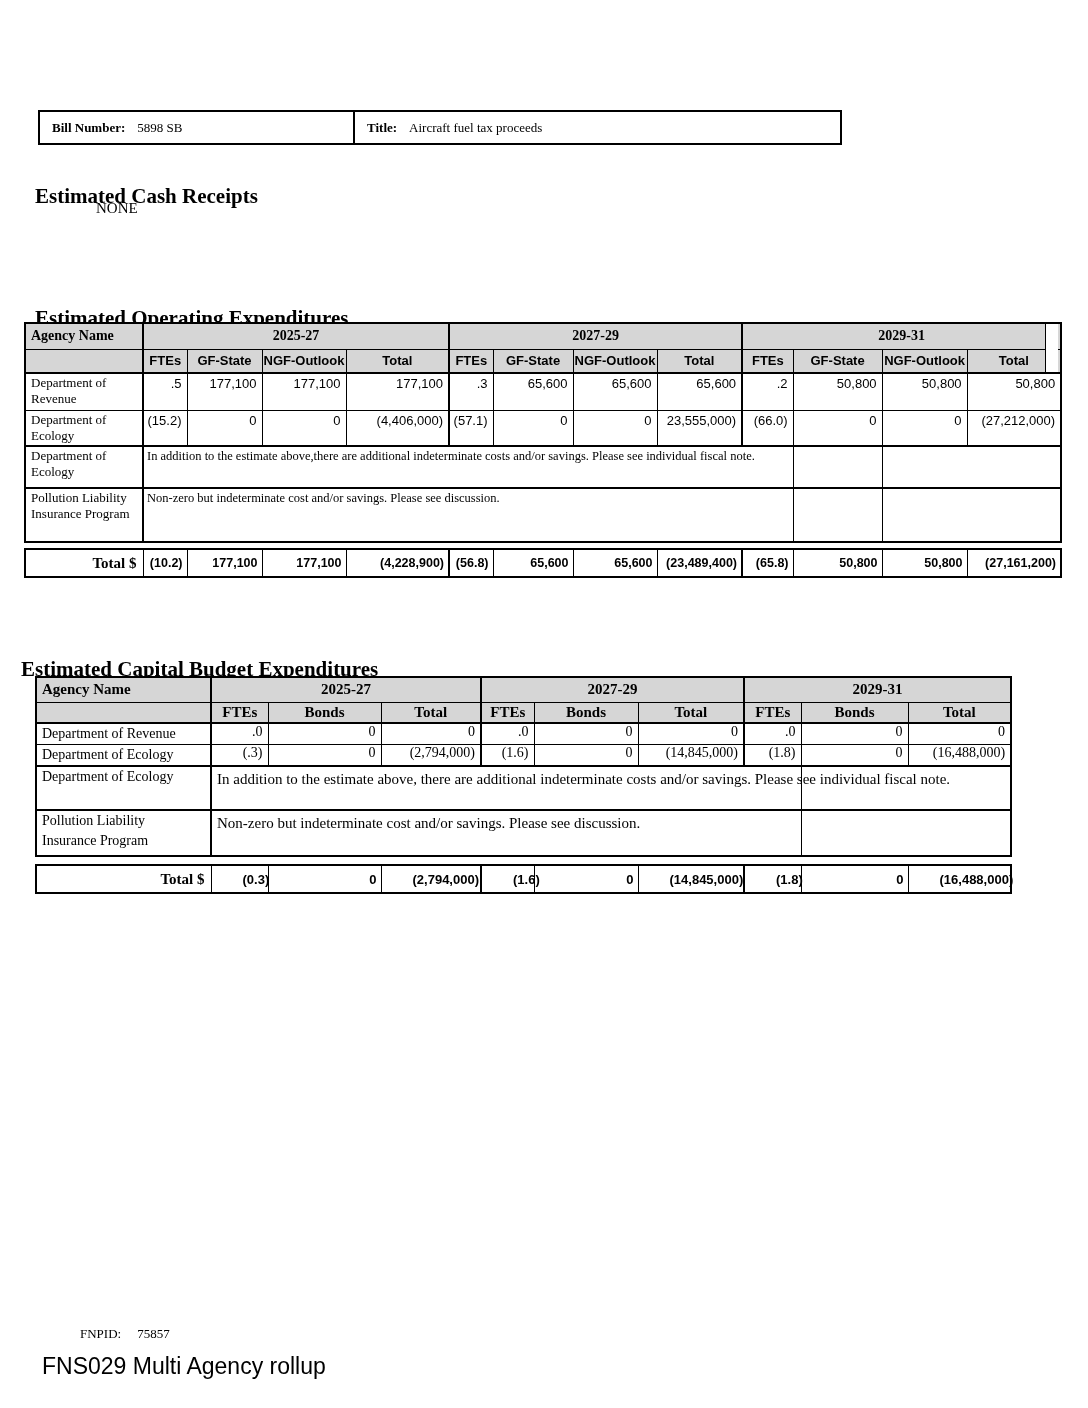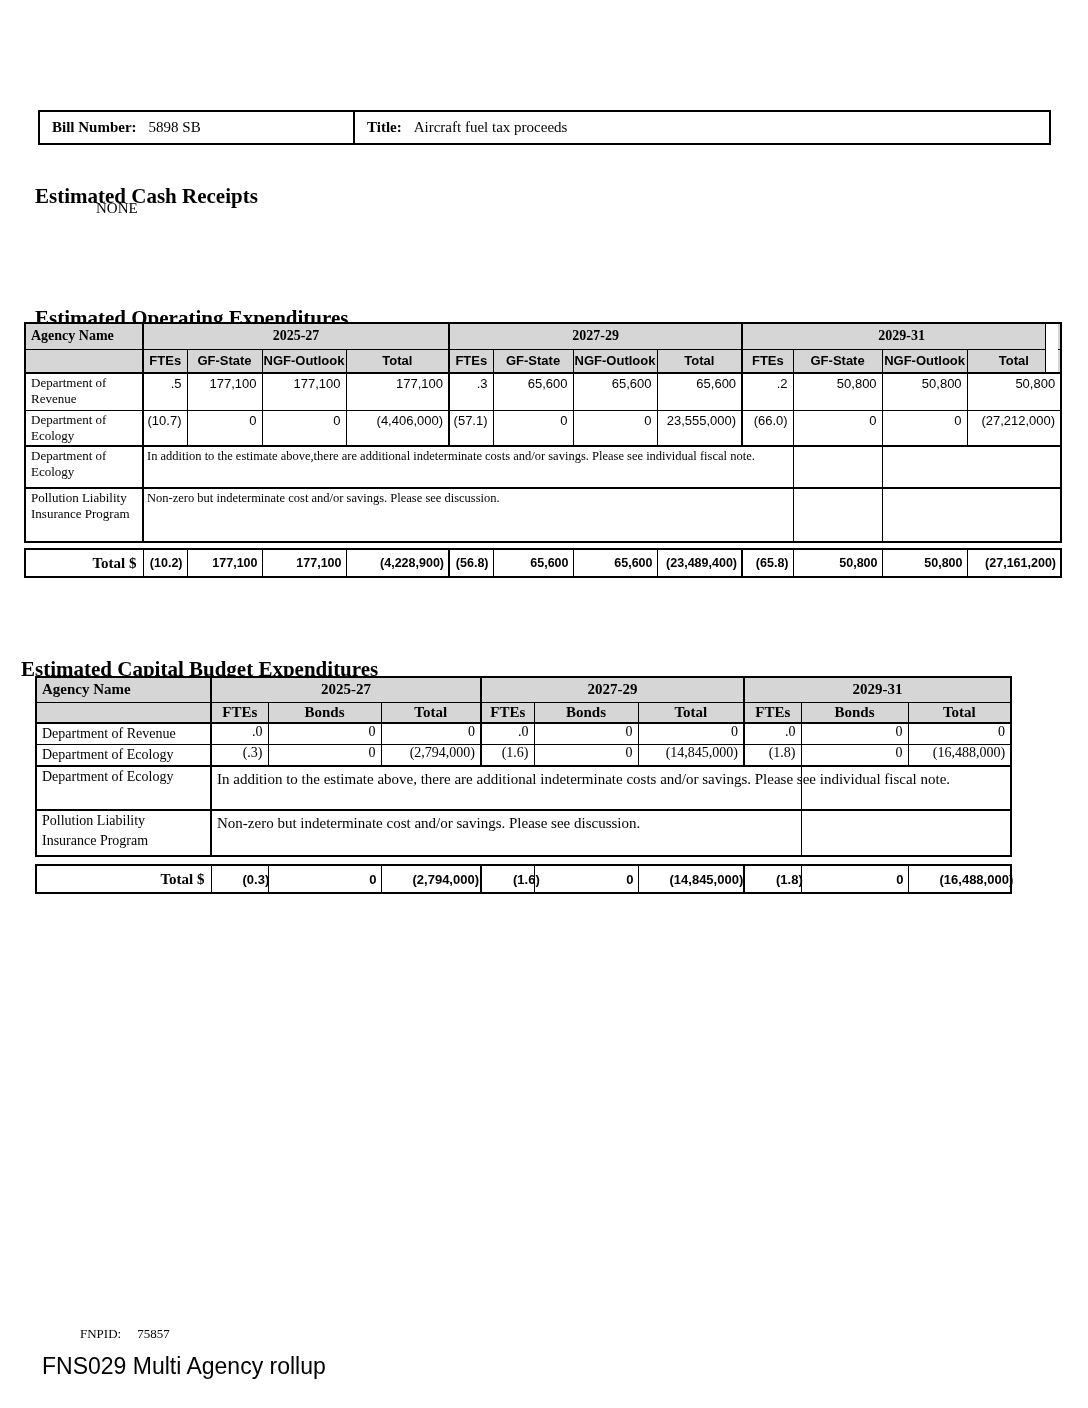--- a/index.html
+++ b/index.html
@@ -12,23 +12,23 @@
     font-family: "Liberation Serif", serif;
     color: #000;
     overflow: hidden;
   }
   h1.page-title {
     position: absolute; top: 44px; left: 0; width: 1088px;
     text-align: center; font-size: 29px; font-weight: bold;
     font-family: "Liberation Serif", serif;
   }
   .bill-box {
-    position: absolute; left: 38px; top: 110px; width: 1013px; height: 35px;
+    position: absolute; left: 38px; top: 110px; width: 804px; height: 35px;
     border: 2px solid #000; display: flex; align-items: flex-end;
-    font-size: 15px;
+    font-size: 13px;
   }
   .bill-cell { padding-left: 12px; height: 100%; display: flex; align-items: center; }
   .bill-cell.first { width: 315px; border-right: 2px solid #000; }
   .bill-cell .lbl { font-weight: bold; margin-right: 12px; }
   h2.section-heading {
     position: absolute; font-size: 21px; font-weight: bold;
     font-family: "Liberation Serif", serif; white-space: nowrap; margin-top: 25px;
   }
   .h-cash { left: 35px; top: 159px; }
   .h-op   { left: 35px; top: 281px; }
@@ -218,21 +218,21 @@
       <td class="num">65,600</td>
       <td class="num">65,600</td>
       <td class="num">65,600</td>
       <td class="num gs">.2</td>
       <td class="num">50,800</td>
       <td class="num">50,800</td>
       <td class="num">50,800</td>
     </tr>
     <tr style="height:35px">
       <td class="agency ac">Department of Ecology</td>
-      <td class="num">(10.7)</td>
+      <td class="num">(15.2)</td>
       <td class="num">0</td>
       <td class="num">0</td>
       <td class="num">(4,406,000)</td>
       <td class="num gs">(57.1)</td>
       <td class="num">0</td>
       <td class="num">0</td>
       <td class="num">23,555,000)</td>
       <td class="num gs">(66.0)</td>
       <td class="num">0</td>
       <td class="num">0</td>

